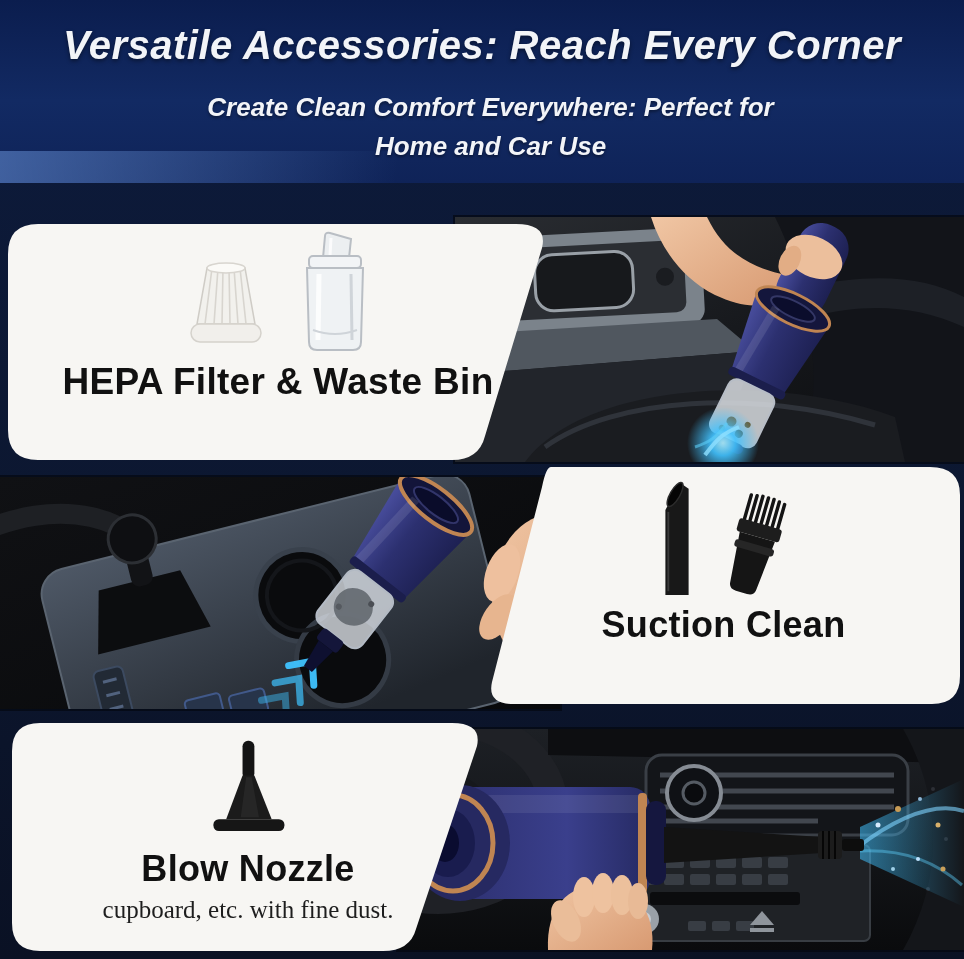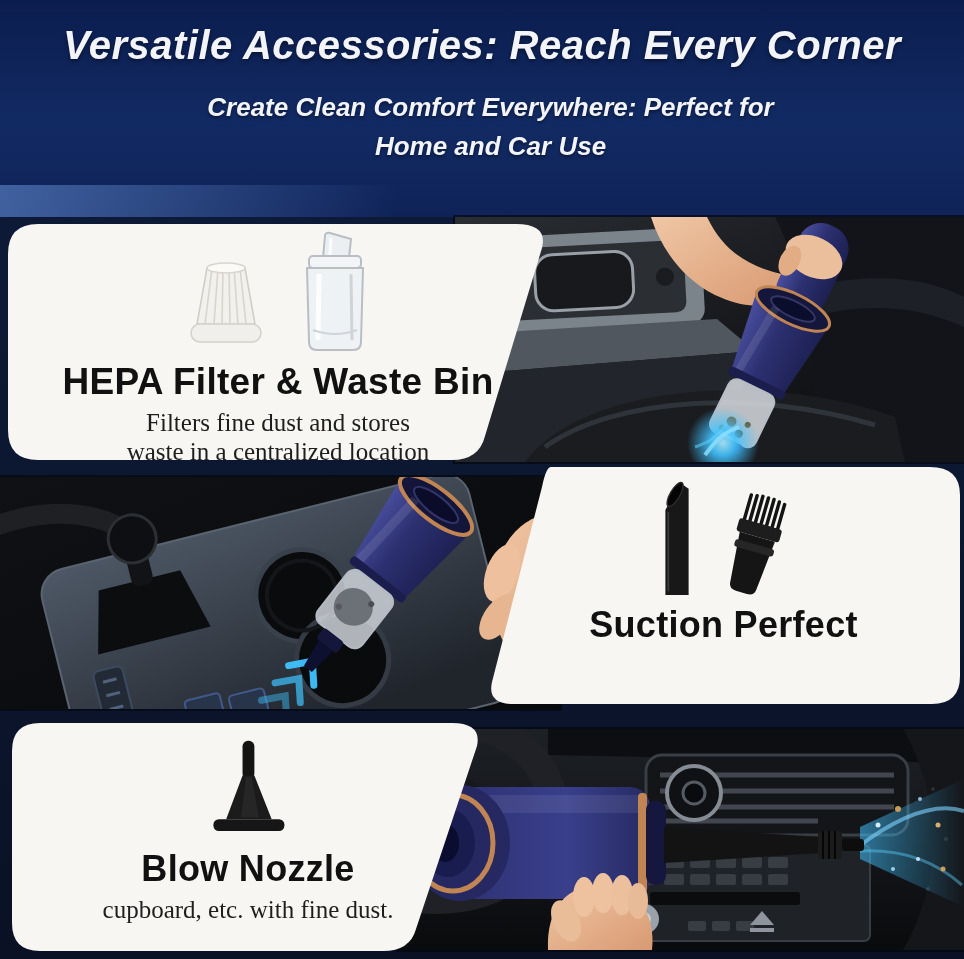--- a/index.html
+++ b/index.html
@@ -3,21 +3,21 @@
 <meta charset="utf-8">
 <style>
   html,body{margin:0;padding:0;background:#05070d;}
   #canvas{
     position:relative;width:964px;height:959px;overflow:hidden;
     background:linear-gradient(180deg,#0d1b3d 0%,#0c1730 55%,#0a1124 100%);
     font-family:"Liberation Sans",sans-serif;
   }
   
   .header{
-    position:absolute;left:0;top:0;width:964px;height:217px;
+    position:absolute;left:0;top:0;width:964px;height:183px;
     background:
       linear-gradient(95deg, rgba(104,146,216,.55), rgba(104,146,216,0) 55%) left bottom/75% 32px no-repeat,
       linear-gradient(180deg,#0b1d4e 0%,#122a63 55%,#0f2358 100%);
     text-align:center;color:var(--title-text,#f2f4f8);
   }
   .header h1{
     margin:0;padding-top:24px;font-size:40px;line-height:1.05;
     font-style:italic;font-weight:800;letter-spacing:.5px;
     text-shadow:0 2px 4px rgba(0,0,0,.45);
   }
@@ -142,24 +142,20 @@
           <path d="M32,28 L34,6 Q34,2 39,3 L60,9 L58,28 Z" fill="#eceff1" stroke="#b9bec4" stroke-width="2"></path>
           <path d="M40,8 L39,26" stroke="#ffffff" stroke-width="3" opacity=".8"></path>
           <rect x="18" y="26" width="52" height="12" rx="4" fill="#f2f4f6" stroke="#b9bec4" stroke-width="2"></rect>
           <path d="M16,38 H72 L70,112 Q70,120 62,120 H26 Q18,120 18,112 Z" fill="#eef1f3" fill-opacity=".95" stroke="#b9bec4" stroke-width="2"></path>
           <path d="M28,44 L27,110" stroke="#ffffff" stroke-width="5" opacity=".85"></path>
           <path d="M60,44 L61,110" stroke="#cfd4d9" stroke-width="3"></path>
           <path d="M22,100 Q44,108 66,100" stroke="#cfd4d9" stroke-width="2" fill="none"></path>
         </svg>
       </div>
       <h2>HEPA Filter &amp; Waste Bin</h2>
-      <p class="desc">
-        <span>Filters fine dust and stores</span>
-        <span>waste in a centralized location</span>
-      </p>
     </div>
   </div>
 
   <div class="photo photo2">
     <svg viewBox="0 0 560 232" preserveAspectRatio="none">
       <defs>
         <linearGradient id="s2bg" x1="0" y1="0" x2="1" y2="1">
           <stop offset="0" stop-color="#101114"></stop>
             <stop offset="1" stop-color="#08090b"></stop>
         </linearGradient>
@@ -230,21 +226,21 @@
         </svg>
         <svg width="74" height="104" viewBox="0 0 74 108">
           <g transform="rotate(16 37 54)">
             <path d="M16,6 L16,34 M22,5 L22,34 M28,4 L28,34 M34,4 L34,34 M40,4 L40,34 M46,5 L46,34 M52,6 L52,34" stroke="#141414" stroke-width="3.6" stroke-linecap="round"></path>
             <rect x="11" y="32" width="46" height="14" rx="3" fill="#1d1d1d"></rect>
             <path d="M15,46 H53 L48,100 Q47,106 40,106 H28 Q21,106 20,100 Z" fill="#151515"></path>
             <rect x="13" y="54" width="42" height="8" rx="3" fill="#262626"></rect>
           </g>
         </svg>
       </div>
-      <h2>Suction Perfect</h2>
+      <h2>Suction Clean</h2>
       <p class="desc">
       </p>
     </div>
   </div>
 
   <div class="panel panel3">
     <svg class="panel-bg" viewBox="0 0 472 228" preserveAspectRatio="none">
       <path d="M28,0 H440 Q470,0 465,23 L404,206 Q398,228 371,228 H28 Q0,228 0,200 V28 Q0,0 28,0 Z" fill="#f7f6f3"></path>
     </svg>
     <div class="panel-content">

